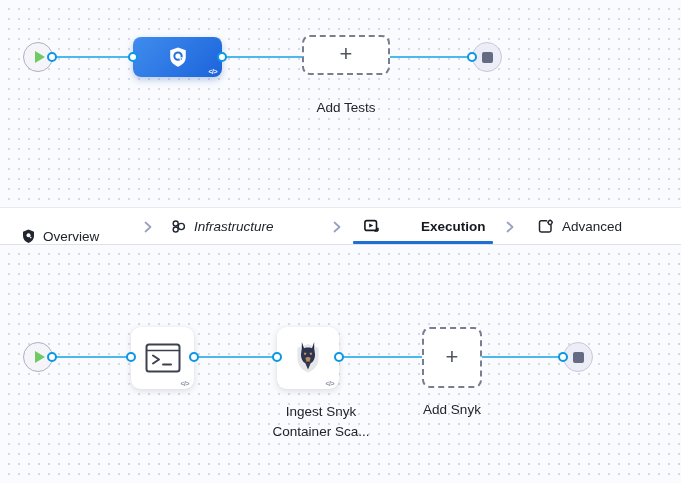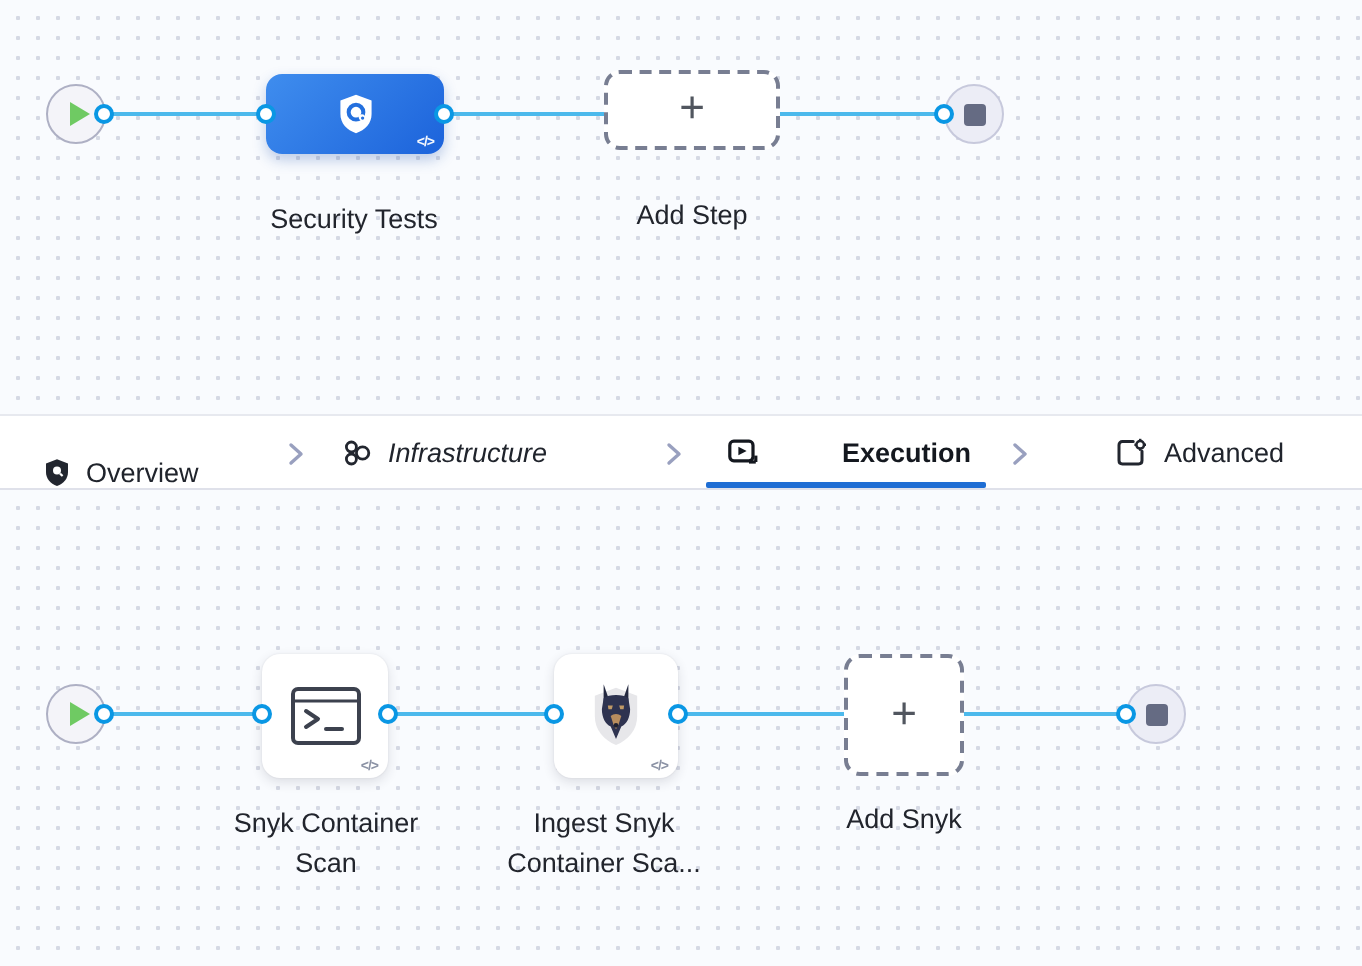--- a/index.html
+++ b/index.html
@@ -47,31 +47,31 @@
     border-radius:9px; box-shadow:0 2px 6px rgba(40,41,61,.14),0 0 1px rgba(40,41,61,.1);
     display:flex; align-items:center; justify-content:center; z-index:5; cursor:pointer; }
   #step-card-1 { left:131px; }
   #step-card-2 { left:277px; width:62px; }
 
   .node-label { position:absolute; text-align:center; font-size:13.5px;
     line-height:20px; color:#22252d; font-weight:500; z-index:3; }
   #stage-label     { left:112px; top:100px; width:130px; }
   #add-stage-label { left:281px; top:98px;  width:130px; }
   #step-label-1 { left:108px; top:157px; width:110px; }
-  #step-label-2 { left:247px; top:157px; width:110px; }
+  #step-label-2 { left:266px; top:157px; width:110px; }
   #add-step-label { left:397px; top:155px; width:110px; }
 
   #tabbar { position:absolute; top:207px; left:0; right:0; height:38px; background:#fff;
     border-top:1px solid #e7e9ef; border-bottom:1px solid #dfe1ea; z-index:10; }
   .tab { position:absolute; top:0; height:100%; display:flex; align-items:center;
     gap:8px; cursor:pointer; }
   .tab-label { font-size:13.5px; color:#20242c; font-weight:500; white-space:nowrap; }
   .tab.active .tab-label { font-weight:700; color:#14181f; }
   #tab-overview { left:22px;align-items:flex-end; } #tab-infrastructure { left:171px;font-style:italic; }
-  #tab-execution { left:364px;gap:42px; } #tab-advanced { left:558px;text-align:right; }
+  #tab-execution { left:364px;gap:42px; } #tab-advanced { left:538px;text-align:right; }
   .tab-chevron { position:absolute; top:13px; width:10px; height:12px; }
   #chev-1 { left:143px; } #chev-2 { left:332px; } #chev-3 { left:505px; }
   #active-underline { position:absolute; left:353px; bottom:0; width:140px; height:3px;
     background:#1f6ed4; border-radius:1px; }
 
   svg { display:block; }
 </style>
 </head>
 <body>
 
@@ -95,26 +95,25 @@
       <span>
         <svg width="22" height="22" viewBox="0 0 24 24">
           <path d="M12 1.5 L20.5 4.7 V12 C20.5 17.2 17 20.7 12 22.5 C7 20.7 3.5 17.2 3.5 12 V4.7 Z" fill="#ffffff"></path>
           <circle cx="12" cy="11" r="4" fill="none" stroke="#2470de" stroke-width="2.2"></circle>
           <circle cx="15.2" cy="13.8" r="1.7" fill="#ffffff"></circle>
           <circle cx="15.6" cy="14.2" r="0.9" fill="#2470de"></circle>
         </svg>
       </span>
       <span class="code-badge on-blue">&lt;/&gt;</span>
     </div>
-    <div id="stage-label" class="node-label">Security Tests</div>
 
     <div id="add-stage" class="add-box">
       <span class="plus">+</span>
     </div>
-    <div id="add-stage-label" class="node-label">Add Step</div>
+    <div id="add-stage-label" class="node-label">Add Tests</div>
 
     <div class="round-node end-node" style="left:472px;top:42px">
       <div class="stop-square"></div>
     </div>
   </div>
 
   <div id="tabbar">
     <div id="tab-overview" class="tab">
       <span>
         <svg width="13" height="15" viewBox="0 0 13 15">
@@ -205,21 +204,20 @@
       <span>
         <svg width="36" height="30" viewBox="0 0 36 30">
           <rect x="1.5" y="1.5" width="33" height="27" rx="2.5" fill="#ffffff" stroke="#3c414e" stroke-width="2"></rect>
           <line x1="1.5" y1="7.5" x2="34.5" y2="7.5" stroke="#3c414e" stroke-width="1.6"></line>
           <polyline points="8,12.5 14,16.5 8,20.5" fill="none" stroke="#3c414e" stroke-width="2" stroke-linecap="round" stroke-linejoin="round"></polyline>
           <line x1="18" y1="21.5" x2="26" y2="21.5" stroke="#3c414e" stroke-width="2" stroke-linecap="round"></line>
         </svg>
       </span>
       <span class="code-badge on-white">&lt;/&gt;</span>
     </div>
-    <div id="step-label-1" class="node-label">Snyk Container Scan</div>
 
     <div id="step-card-2" class="step-card">
       <span>
         <svg width="30" height="34" viewBox="0 0 34 38">
           <path d="M17 3 L29 7.5 V19 C29 27 24 32.5 17 35.5 C10 32.5 5 27 5 19 V7.5 Z" fill="#e7e7ea"></path>
           <polygon points="10,1 14.2,13 10,17" fill="#242940"></polygon>
           <polygon points="24,1 19.8,13 24,17" fill="#242940"></polygon>
           <path d="M10 9 C13 6.5 21 6.5 24 9 L25 15 C25 20 23 23.5 20 25 L17 32 L14 25 C11 23.5 9 20 9 15 Z" fill="#2e3350"></path>
           <polygon points="12.4,13 15.2,13 14.6,15.2 12.7,15.2" fill="#c09a66"></polygon>
           <polygon points="18.8,13 21.6,13 21.3,15.2 19.4,15.2" fill="#c09a66"></polygon>

